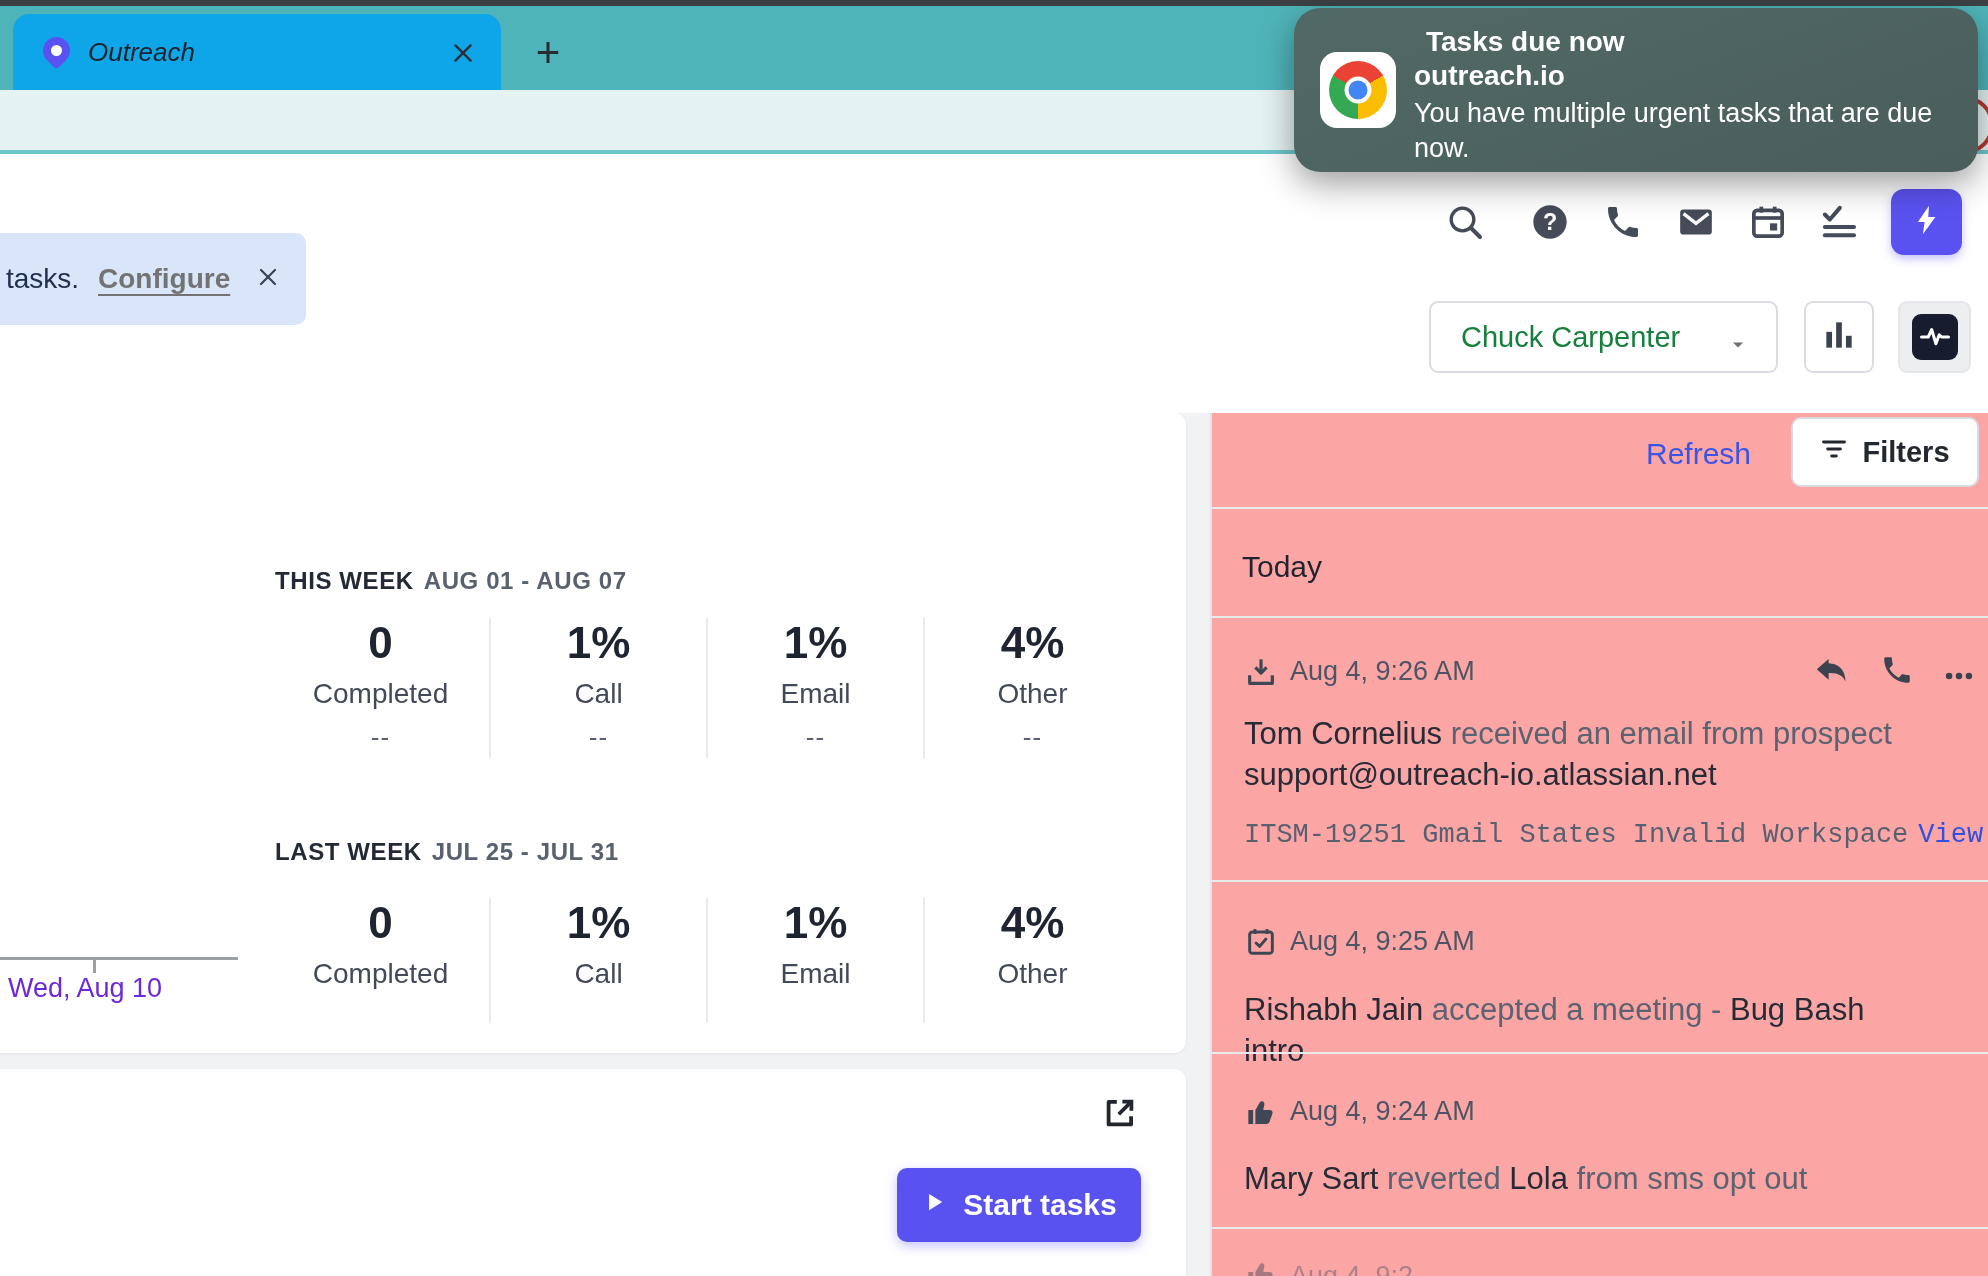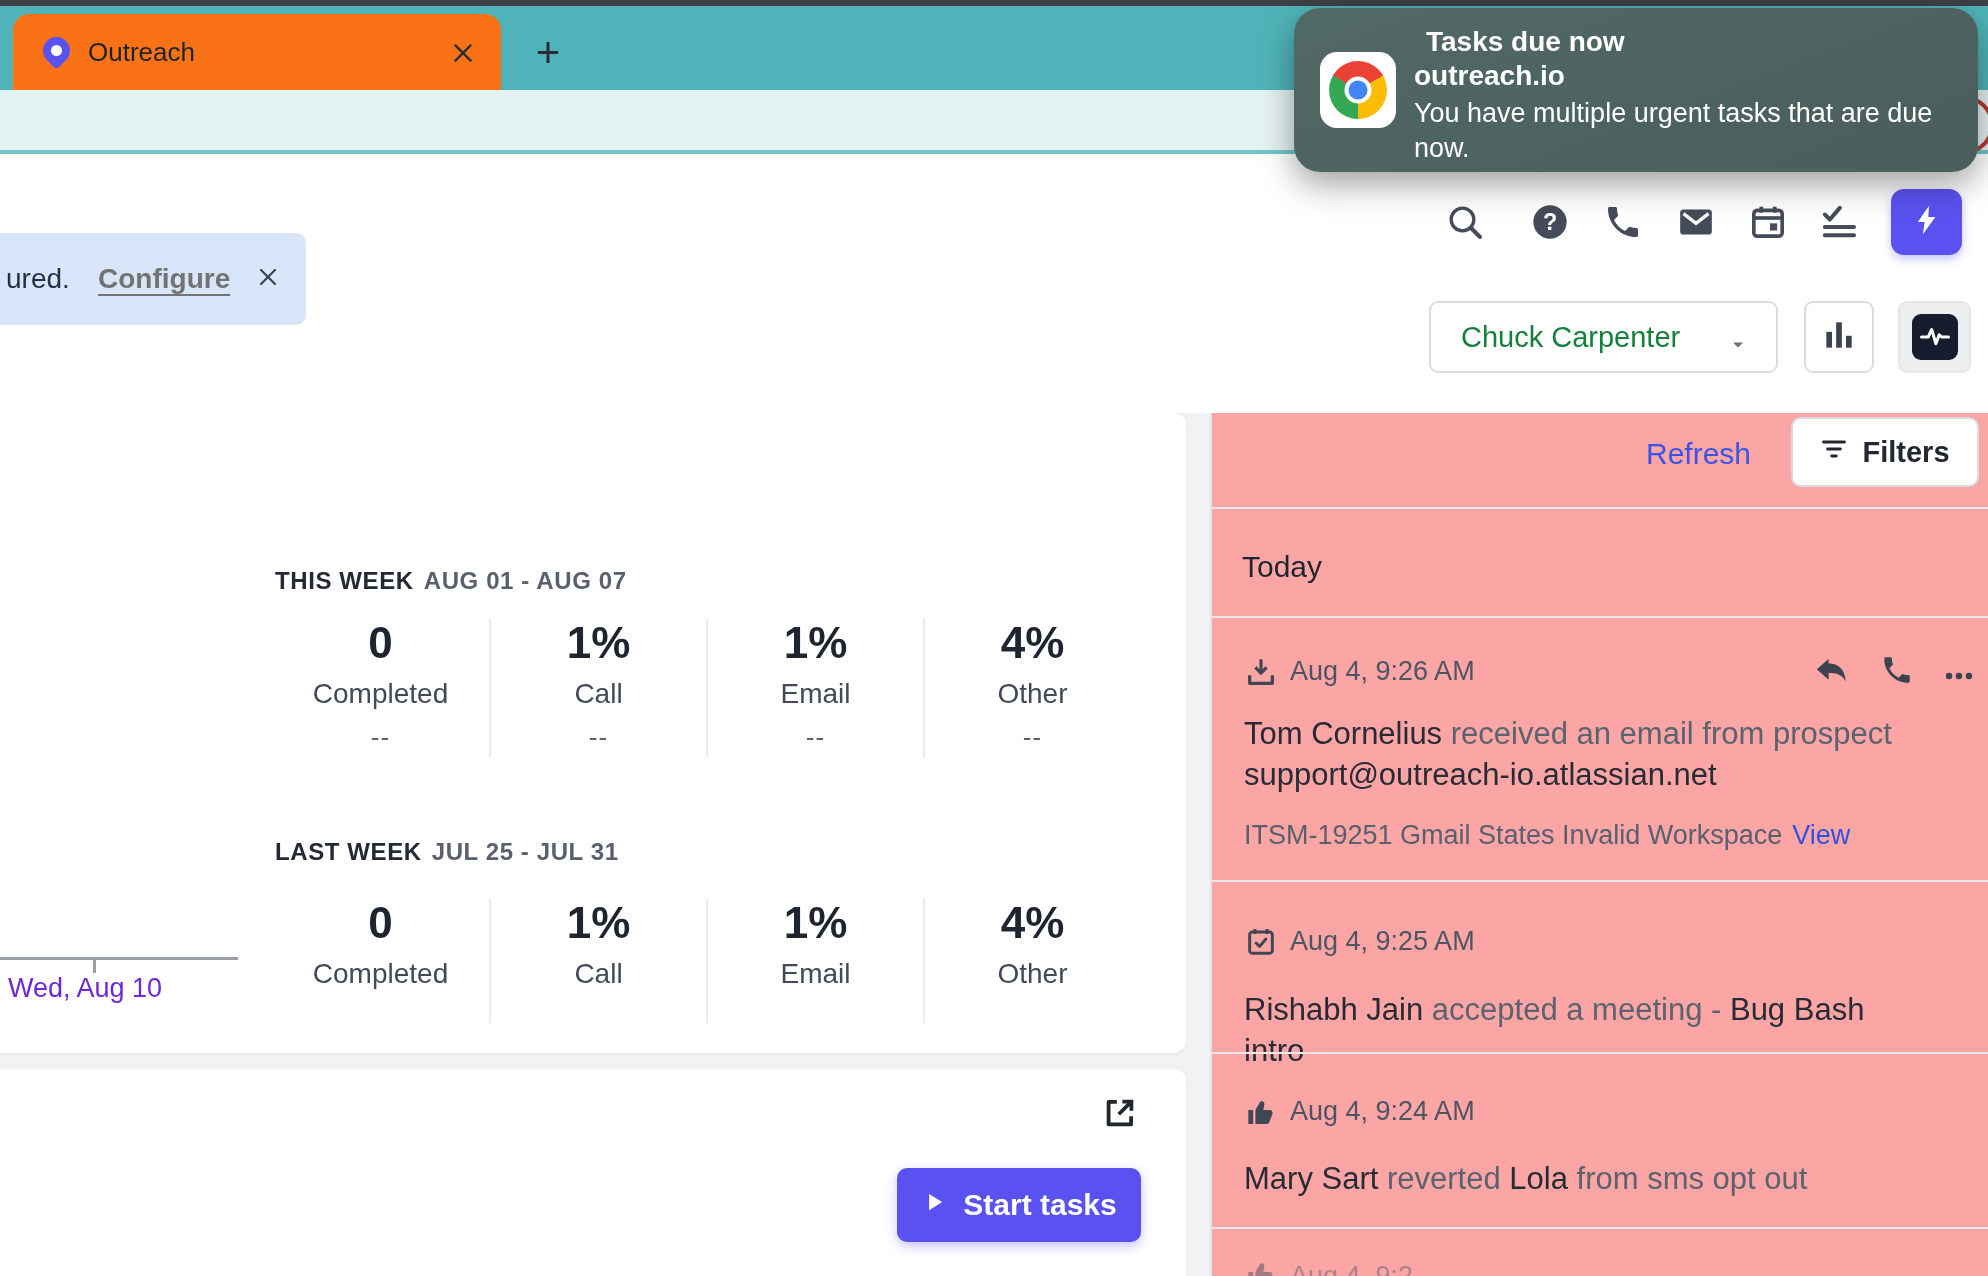--- a/index.html
+++ b/index.html
@@ -6,22 +6,22 @@
   html,body { background:#fff; }
   .screen {
     position:relative; width:1988px; height:1276px; overflow:hidden;
     font-family:"Liberation Sans","DejaVu Sans",sans-serif; background:#fff; color:#262b36;
   }
   .abs { position:absolute; }
 
   
   .top-strip { left:0; top:0; width:1988px; height:6px; background:#3d4045; }
   .tabbar { left:0; top:6px; width:1988px; height:84px; background:#4fb4b9; }
-  .tab { left:13px; top:8px; width:488px; height:76px; background:#f97316; border-radius:16px 16px 0 0;
-         display:flex; align-items:center; position:absolute; }
+  .tab { left:13px; top:8px; width:488px; height:76px; background:#0ea5e9; border-radius:16px 16px 0 0;
+         display:flex; align-items:center; position:absolute;font-style:italic; }
   .favicon { position:absolute; left:30px; top:23px; width:27px; height:27px; background:#5a52f0;
              border-radius:50% 50% 14% 50%; transform:rotate(45deg); }
   .favicon i { position:absolute; left:8px; top:8px; width:11px; height:11px; background:#fff; border-radius:50%; }
   .tab-title { position:absolute; left:75px; top:23px; font-size:26px; color:#1e2329; }
   .tab-close { position:absolute; left:437px; top:26px; width:26px; height:26px; color:#2a2f35; }
   .newtab { left:528px; top:28px; width:40px; height:40px; font-size:42px; line-height:38px; color:#272c31;
             text-align:center; font-weight:400; }
   .chrome-band { left:0; top:90px; width:1988px; height:64px; background:#e4f2f1; border-bottom:4px solid #6fc6c9; }
   .profile-ring { left:1936px; top:96px; width:58px; height:58px; border:4px solid #b23b33; border-radius:50%; z-index:40; }
 
@@ -93,21 +93,21 @@
   .filters-btn { position:absolute; left:579px; top:4px; width:188px; height:70px; background:#fff; border:2px solid #d7dade;
                  border-radius:10px; display:flex; align-items:center; justify-content:center; gap:14px;
                  font-size:29px; font-weight:600; color:#23272f; cursor:pointer; font-family:inherit; }
   .today { position:absolute; left:30px; top:137px; font-size:30px; font-weight:500; color:#1f242e; }
   .feed-icon { position:absolute; left:33px; width:32px; height:32px; color:#3f4654; }
   .feed-time { position:absolute; left:78px; font-size:27px; color:#4d5565; }
   .feed-action { position:absolute; width:38px; height:38px; color:#3c434f; cursor:pointer; }
   .feed-body { position:absolute; left:32px; width:680px; font-size:31px; line-height:41px; }
   .seg-dark { color:#262b36; }
   .seg-muted { color:#5b6270; }
-  .feed-sub { position:absolute; left:32px; font-size:27px; color:#586070; }
+  .feed-sub { position:absolute; left:32px; font-size:27px; color:#586070;font-family:Liberation Mono, monospace; }
   .view-link { color:#3050df; font-weight:500; margin-left:10px; cursor:pointer; }
   .faded { opacity:.45; }
 </style>
 </head>
 <body>
 
 <div class="screen">
 
   <div class="abs top-strip"></div>
   <div class="abs tabbar">
@@ -182,21 +182,21 @@
     </span>
     <span class="boost-btn">
       <span>
         <svg viewBox="0 0 24 24" width="34" height="34">
             <path d="M13.4 2 L5.6 13.4 h4.7 L9.1 22 l8.8-12.2 h-5 L13.4 2 z" fill="#fff"></path>
           </svg>
       </span>
     </span>
 
     <div class="banner">
-      <span class="banner-text">ured.</span>
+      <span class="banner-text">tasks.</span>
       <span class="banner-link">Configure</span>
       <span class="banner-close">
         <svg viewBox="0 0 24 24" width="24" height="24">
             <line x1="5" y1="5" x2="19" y2="19" stroke="currentColor" stroke-width="2.2" stroke-linecap="round"></line>
             <line x1="19" y1="5" x2="5" y2="19" stroke="currentColor" stroke-width="2.2" stroke-linecap="round"></line>
           </svg>
       </span>
     </div>
 
     <div class="user-dd">

